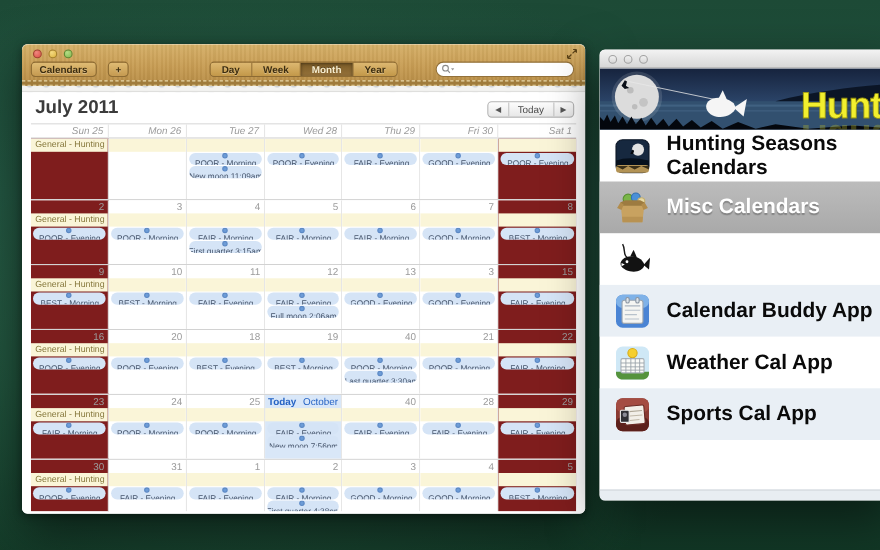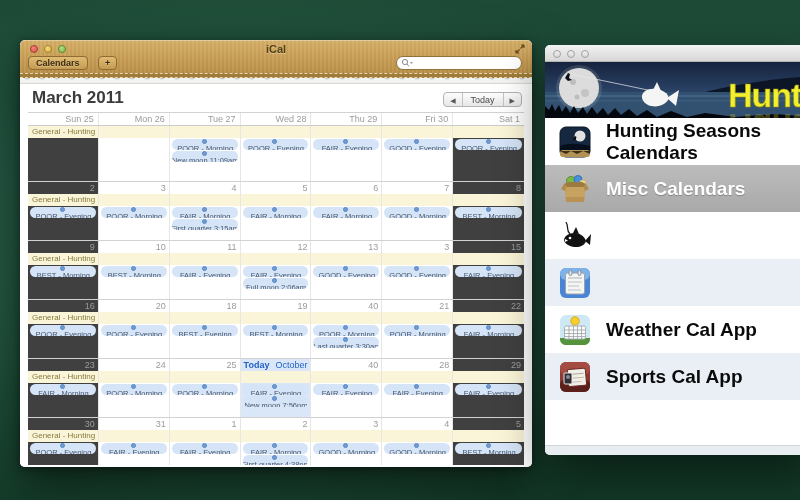--- a/index.html
+++ b/index.html
@@ -53,27 +53,27 @@
   .month-title { position:absolute; left:12px; top:4px; font-size:17px; font-weight:600; color:#3b3b3b; }
   .navseg { position:absolute; right:10px; top:8px; display:flex; height:15px;
     border:1px solid #b3b3b3; border-radius:4px; overflow:hidden; background:linear-gradient(180deg,#fdfdfd,#e7e7e7); }
   .navseg > div { font-size:9px; line-height:14px; color:#4a4a4a; padding:0 8px; border-right:1px solid #c3c3c3; }
   .navseg > div:last-child { border-right:none; }
   .navseg .arr { font-size:7px; padding:0 6px; line-height:15px; color:#555; }
   
   .grid { position:absolute; left:8px; right:8px; top:28px; bottom:2px; display:flex; flex-direction:column; overflow:hidden; }
   .day-h-row { display:grid; grid-template-columns:repeat(7,1fr); height:14px; flex:none;
     border-top:1px solid #d2d2d2; border-bottom:1px solid #cccccc; }
-  .day-h { font-size:9px; color:#9b9b9b; text-align:right; padding:1px 4px 0 0; border-right:1px solid #e6e6e6; overflow:hidden; }
+  .day-h { font-size:9px; color:#9b9b9b; text-align:right; padding:1px 4px 0 0; border-right:1px solid #e6e6e6; overflow:hidden;font-style:italic; }
   .day-h:last-child { border-right:none; }
   .week { display:grid; grid-template-columns:repeat(7,1fr); flex:none; overflow:hidden; }
   .week + .week { border-top:1px solid #d2d2d2; }
   .cell { position:relative; border-right:1px solid #e6e6e6; overflow:hidden; background:#fff; display:flex; flex-direction:column; }
   .cell:last-child { border-right:none; }
-  .cell.wkend { background:#404040; }
+  .cell.wkend { background:#7f1d1d; }
   .cell.today { background:var(--today-bg); }
   .daterow { height:12px; flex:none; font-size:9px; color:#9b9b9b; text-align:right; padding:1px 3px 0 0; }
   .daterow.todayrow { display:flex; justify-content:space-between; padding:1px 3px 0 3px; color:var(--today-txt); }
   .daterow.todayrow .t1 { font-weight:bold; }
   .allday { height:12px; flex:none; background:var(--allday-bg); font-size:8px; color:var(--allday-txt);
     line-height:12px; padding-left:4px; white-space:nowrap; overflow:visible; }
   .evts { padding-top:1px; }
   .pill { height:11px; margin:0 2px 1px 2px; background:var(--pill-bg); border-radius:7px;
     display:flex; align-items:center; padding:0 2px 0 3px; overflow:hidden;flex-direction:column; }
   .pill .dot { width:5px; height:5px; border-radius:50%; background:#6d9cd7; border:1px solid #5b88c4; flex:none; margin-right:2px; }
@@ -102,42 +102,47 @@
 <body>
 
 <div class="stage">
 
   <div class="ical">
     <div class="leather">
       <div class="titlebar">
         <span class="tl red"></span>
         <span class="tl yel"></span>
         <span class="tl grn"></span>
-        <div class="win-title">iCal</div>
         <svg class="fs-icon" viewBox="0 0 10 10">
           <path d="M9,1 L5.5,4.5 M9,1 L6,1 M9,1 L9,4 M1,9 L4.5,5.5 M1,9 L4,9 M1,9 L1,6" stroke="#5c4418" stroke-width="1.1" fill="none"></path>
         </svg>
       </div>
       <div class="toolbar">
         <div class="lbtn btn-calendars">Calendars</div>
         <div class="lbtn btn-add">+</div>
+        <div class="segwrap">
+            <div class="seg">Day</div>
+            <div class="seg">Week</div>
+            <div class="seg sel">Month</div>
+            <div class="seg">Year</div>
+          </div>
         <div class="search">
           <svg width="12" height="10" viewBox="0 0 12 10">
             <circle cx="4" cy="4" r="2.6" fill="none" stroke="#8a8a8a" stroke-width="1"></circle>
             <line x1="6" y1="6" x2="8" y2="8.3" stroke="#8a8a8a" stroke-width="1"></line>
             <path d="M9,4 l3,0 l-1.5,2 z" fill="#9a9a9a"></path>
           </svg>
           <input value="" style="">
         </div>
       </div>
       <div class="seam"></div>
     </div>
     <div class="torn"></div>
     <div class="cal-content">
-      <div class="month-title">March 2011</div>
+      <div class="month-title">July 2011</div>
       <div class="navseg">
         <div class="arr">◀</div>
         <div>Today</div>
         <div class="arr">▶</div>
       </div>
       <div class="grid">
         <div class="day-h-row">
             <div class="day-h">Sun 25</div>
             <div class="day-h">Mon 26</div>
             <div class="day-h">Tue 27</div>
@@ -669,20 +674,21 @@
               <rect x="1" y="1" width="30" height="30" rx="6" fill="#4a84d4"></rect>
               <rect x="1" y="1" width="30" height="12" rx="6" fill="#7fb2e8"></rect>
               <rect x="6.5" y="6" width="19" height="21" rx="2" fill="#f5f5f2" stroke="#9aa4b0"></rect>
               <line x1="9" y1="11" x2="23" y2="11" stroke="#aab4c0" stroke-width="1.2"></line>
               <line x1="9" y1="15" x2="23" y2="15" stroke="#b8c2cc" stroke-width="1"></line>
               <line x1="9" y1="19" x2="20" y2="19" stroke="#b8c2cc" stroke-width="1"></line>
               <line x1="9" y1="23" x2="22" y2="23" stroke="#b8c2cc" stroke-width="1"></line>
               <rect x="10" y="3.5" width="3" height="5" rx="1.5" fill="#dde4ea" stroke="#8a94a0"></rect>
               <rect x="19" y="3.5" width="3" height="5" rx="1.5" fill="#dde4ea" stroke="#8a94a0"></rect>
             </svg></span>
+          <span class="hlabel">Calendar Buddy App</span>
         </div>
         <div class="hrow">
           <span class="hicon"><svg width="32" height="32" viewBox="0 0 32 32">
               <rect x="1" y="1" width="30" height="30" rx="6" fill="#cfe8f6"></rect>
               <path d="M1,24 L31,24 L31,25 C31,28.5 28.5,31 25,31 L7,31 C3.5,31 1,28.5 1,25 Z" fill="#55933d"></path>
               <circle cx="16" cy="7" r="4.2" fill="#f6cf2e" stroke="#d8ac18"></circle>
               <rect x="5.5" y="12" width="21" height="13" rx="1.5" fill="#fbfbf8" stroke="#a8b0b8"></rect>
               <g stroke="#9aa2aa" stroke-width="0.8">
                 <line x1="5.5" y1="16" x2="26.5" y2="16"></line>
                 <line x1="5.5" y1="19.5" x2="26.5" y2="19.5"></line>

